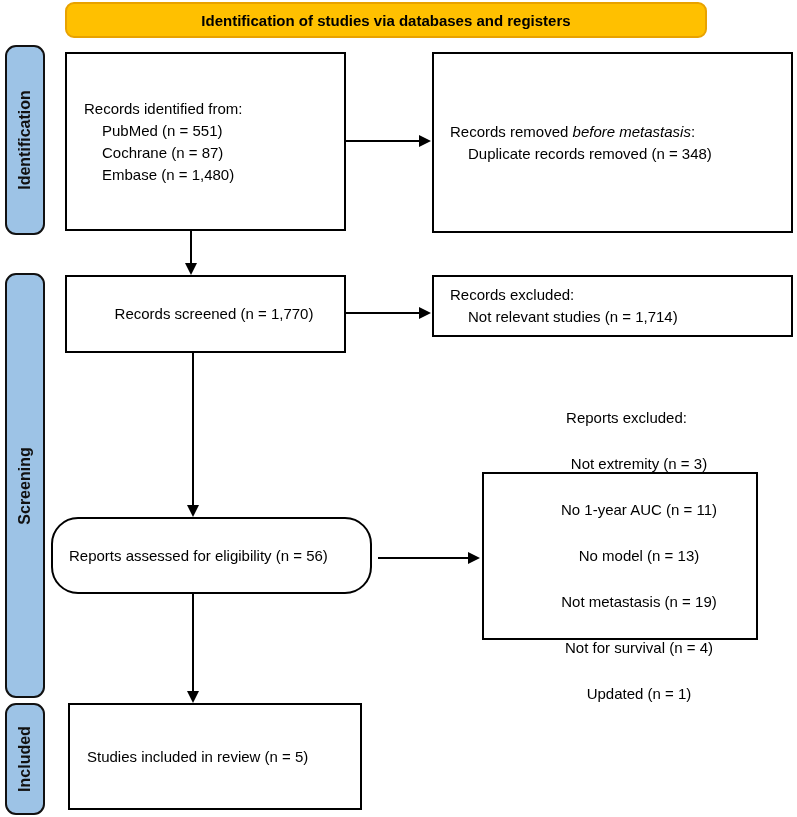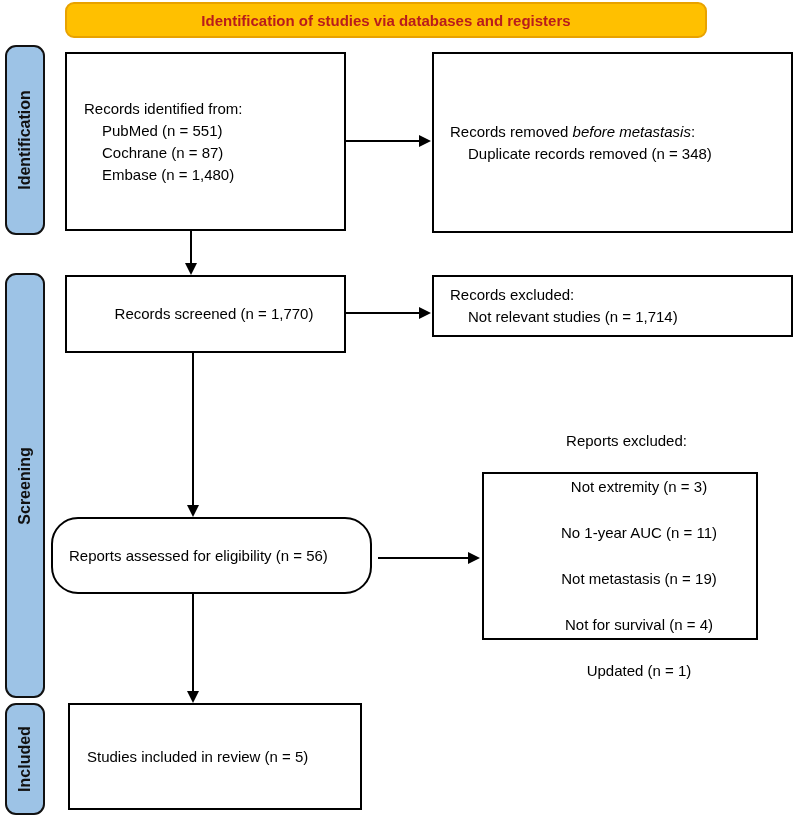--- a/index.html
+++ b/index.html
@@ -22,21 +22,21 @@
     width: 642px; height: 36px;
     background: #FFC000;
     border: 2px solid #E8A200;
     border-radius: 9px;
     box-sizing: border-box;
     display: flex;
     align-items: center;
     justify-content: center;
     font-weight: bold;
     font-size: 15px;
-    color: #b91c1c;
+    color: #000000;
   }
   
   .stage {
     position: absolute;
     left: 5px;
     width: 40px;
     background: #9DC3E6;
     border: 2px solid #111111;
     border-radius: 11px;
     box-sizing: border-box;
@@ -145,20 +145,21 @@
   </div>
 
   <div class="box box-reports-assessed">
     <div class="line">Reports assessed for eligibility (n = 56)</div>
   </div>
 
   <div class="box box-reports-excluded">
     <div class="line">Reports excluded:</div>
     <div class="line indent">Not extremity (n = 3)</div>
     <div class="line indent">No 1-year AUC (n = 11)</div>
+    <div class="line indent">No model (n = 13)</div>
     <div class="line indent">Not metastasis (n = 19)</div>
     <div class="line indent">Not for survival (n = 4)</div>
     <div class="line indent">Updated (n = 1)</div>
   </div>
 
   <div class="box box-studies-included">
     <div class="line">Studies included in review (n = 5)</div>
   </div>
 
   <div class="arrow-line-h" style="left:346px; top:140px; width:75px;"></div>

